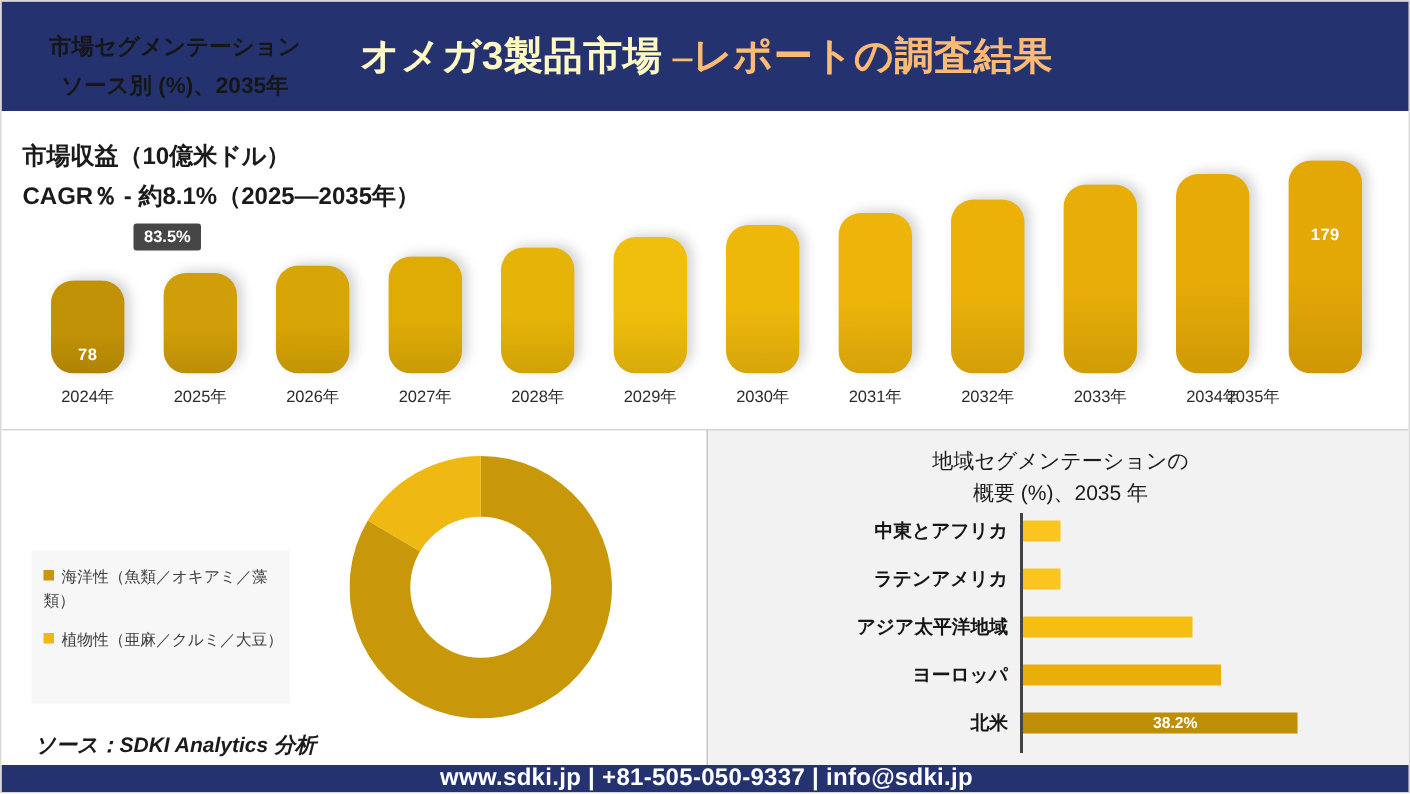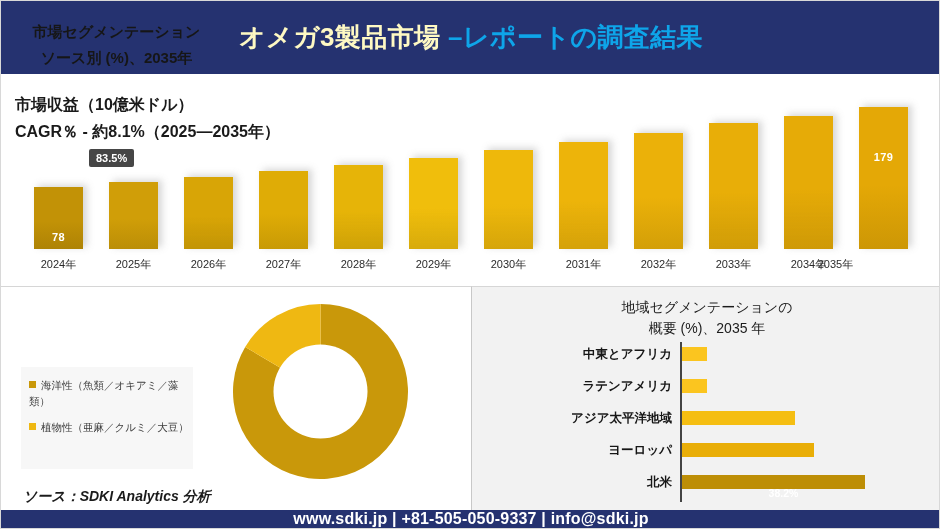--- a/index.html
+++ b/index.html
@@ -28,21 +28,21 @@
     align-items: center;
     justify-content: center;
   }
   .header-title {
     font-size: 26px;
     font-weight: bold;
     letter-spacing: .4px;
     white-space: nowrap;
   }
   .title-white { color: #fef9c3; }
-  .title-gold  { color: #0ea5e9; }
+  .title-gold  { color: #fdba74; font-family: Liberation Serif, serif; }
 
   
   .caption {
     position: absolute;
     left: 14px; top: 90px;
     color: #1a1a1a;
   }
   .caption-line {
     font-size: 16px;
     font-weight: bold;
@@ -66,20 +66,21 @@
     bottom: 0;
     width: 75px;
     height: 148px;
   }
   .col-bar {
     position: absolute;
     left: 13px;
     bottom: 0;
     width: 49px;
     box-shadow: 4px -2px 7px rgba(120,120,120,.30);
+    border-radius: 15px;
   }
   .col-value {
     position: absolute;
     left: 0; right: 0;
     top: 44px;
     text-align: center;
     color: #ffffff;
     font-size: 11px;
     font-weight: bold;
     letter-spacing: .3px;
@@ -208,21 +209,21 @@
     line-height: 19px;
     white-space: nowrap;
   }
   .region-bar {
     position: absolute;
     left: 210px; top: 2px;
     height: 14px;
   }
   .region-bar-label {
     position: absolute;
-    left: 0; right: 0; top: 12px;
+    left: 0; right: 0; top: 1px;
     text-align: center;
     color: #ffffff;
     font-size: 10.5px;
     font-weight: bold;
     padding-left: 20px;
   }
 
   
   .footer {
     position: absolute;

